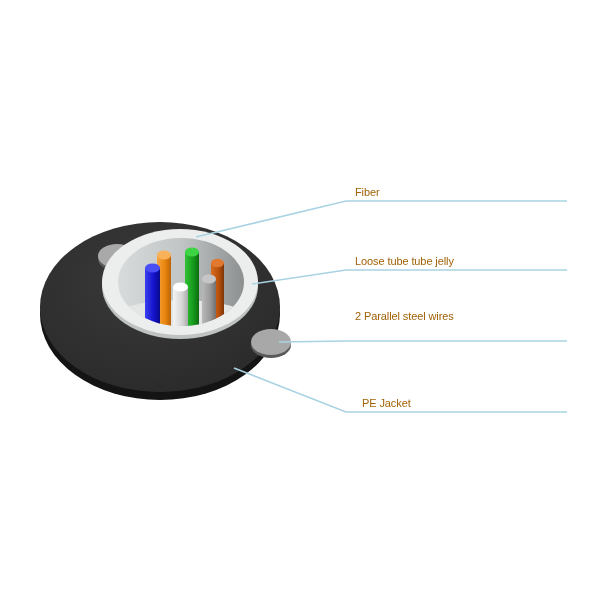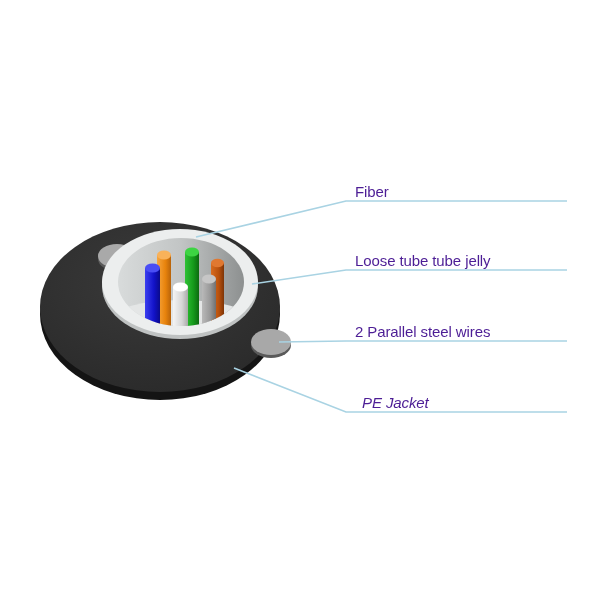--- a/index.html
+++ b/index.html
@@ -1,21 +1,21 @@
 <!DOCTYPE html>
 <html><head>
 <meta charset="utf-8">
 <style>
   html, body { margin: 0; padding: 0; background: #ffffff; }
   body { width: 600px; height: 600px; position: relative; overflow: hidden; font-family: "Liberation Sans", "DejaVu Sans", sans-serif; }
   #diagram { position: absolute; left: 0; top: 0; width: 600px; height: 600px; }
   .label {
     position: absolute;
-    font-size: 15px;
-    color: #4c1d95;
+    font-size: 11px;
+    color: #a16207;
     white-space: nowrap;
     line-height: 20px;
     letter-spacing: -0.1px;
   }
 </style>
 </head>
 <body>
 
 <svg id="diagram" width="600" height="600" viewBox="0 0 600 600" xmlns="http://www.w3.org/2000/svg">
   <defs>
@@ -122,14 +122,14 @@
   <g fill="none" stroke="#a9d3e3" stroke-width="1.6">
     <polyline points="196,237 346,201 567,201"></polyline>
     <polyline points="252,284 346,270 567,270"></polyline>
     <polyline points="279,342 346,341 567,341"></polyline>
     <polyline points="234,368 346,412 567,412"></polyline>
   </g>
 </svg>
 
 <div class="label" style="left:355px; top:182px;">Fiber</div>
 <div class="label" style="left:355px; top:251px;">Loose tube tube jelly</div>
-<div class="label" style="left:355px; top:322px;">2 Parallel steel wires</div>
-<div class="label" style="left:362px; top:393px;font-style:italic;">PE Jacket</div>
+<div class="label" style="left:355px; top:306px;">2 Parallel steel wires</div>
+<div class="label" style="left:362px; top:393px;">PE Jacket</div>
 
 </body></html>

